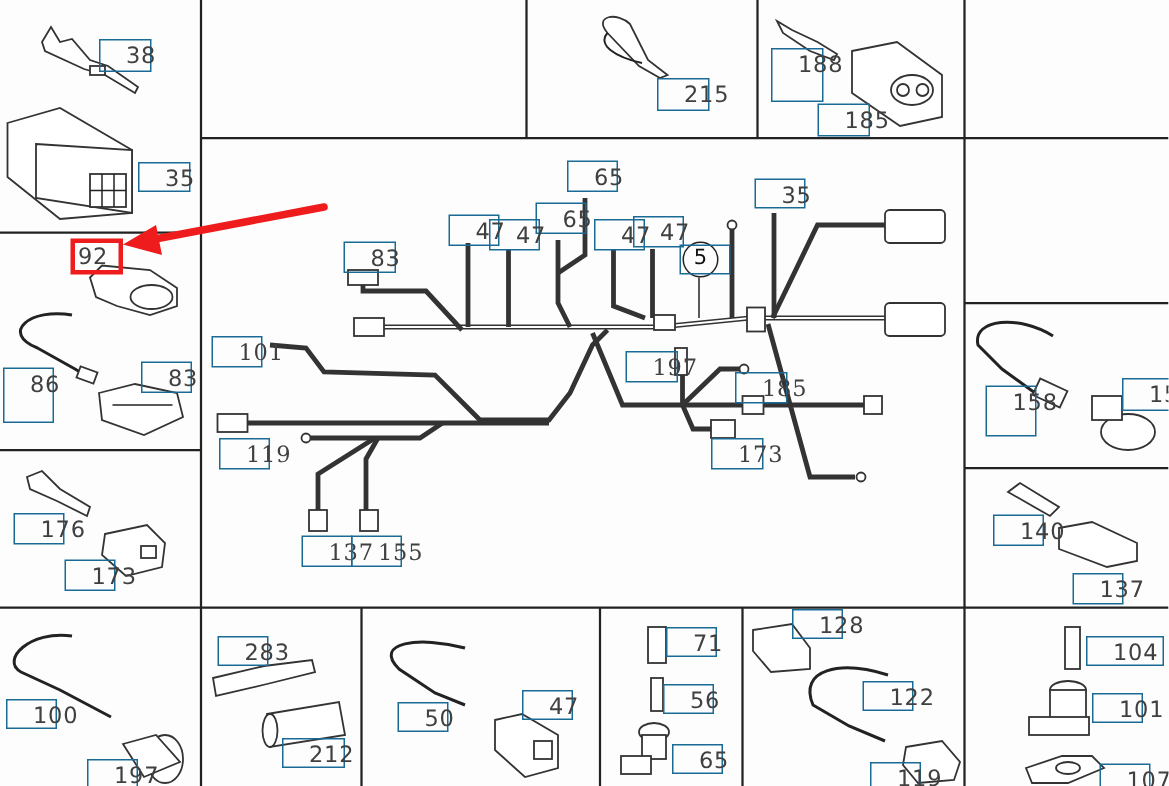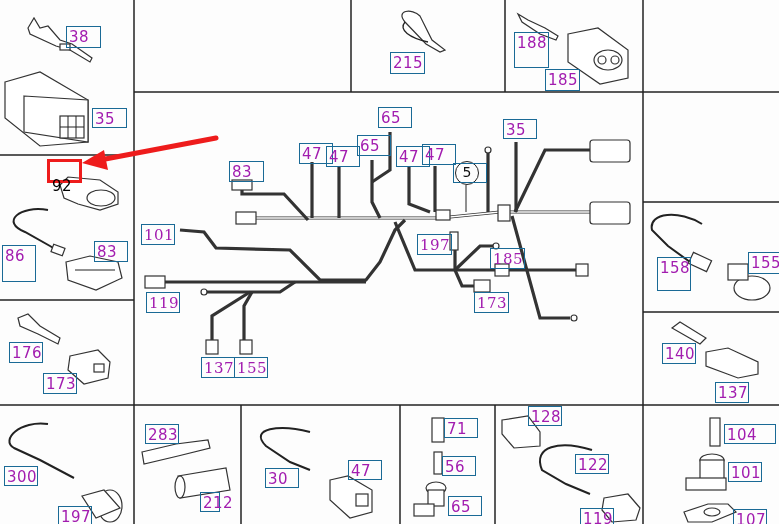--- a/index.html
+++ b/index.html
@@ -1,24 +1,24 @@
 <!DOCTYPE html>
 <html><head>
 <meta charset="utf-8">
 <style>
   html, body { margin:0; padding:0; background:#fdfdfd; }
   body { width:779px; height:524px; position:relative; overflow:hidden; font-family:"DejaVu Sans", sans-serif; }
   #stage { position:absolute; left:0; top:0; width:779px; height:524px; }
   .callout {
     position:absolute; box-sizing:border-box; border:1.5px solid #1a6a96; background:transparent;
-    font-family:"DejaVu Sans", sans-serif; font-size:15px; color:#a21caf; line-height:1;
-    padding:3px 0 0 2px; letter-spacing:0.5px; cursor:pointer;
+    font-family:"DejaVu Sans", sans-serif; font-size:15px; color:#404040; line-height:1;
+    padding:3px 0 0 17px; letter-spacing:0.5px; cursor:pointer;
   }
   .callout.serif { font-family:"DejaVu Serif", serif; }
-  .callout.highlight { border:3px solid #ee1c1c; color:#000000; padding:17px 0 0 2px; }
+  .callout.highlight { border:3px solid #ee1c1c; color:#404040; padding:2px 0 0 2px; }
   .circle-label {
     position:absolute; width:24px; height:24px; border:1.5px solid #222; border-radius:50%;
     box-sizing:border-box; font-size:14px; text-align:center; line-height:21px; color:#111;
   }
   svg .ln { stroke:#222; fill:none; }
   svg .part { stroke:#333; stroke-width:1.2; fill:#fff; }
   svg .wire { stroke:#333; stroke-width:3.2; fill:none; }
   svg .wire-in { stroke:#fff; stroke-width:1.4; fill:none; }
 </style>
 </head>
@@ -208,41 +208,41 @@
 
     <g>
       <line x1="216" y1="138" x2="100" y2="160" stroke="#ee1c1c" stroke-width="5" stroke-linecap="round"></line>
       <polygon points="82,163 104,150 108,170" fill="#ee1c1c"></polygon>
     </g>
   </svg>
 
   <div class="callout" style="left:66px;top:26px;width:35px;height:22px">38</div>
   <div class="callout" style="left:92px;top:108px;width:35px;height:20px">35</div>
 
-  <div class="callout" style="left:390px;top:52px;width:35px;height:22px">215</div>
+  <div class="callout" style="left:438px;top:52px;width:35px;height:22px">215</div>
   <div class="callout" style="left:514px;top:32px;width:35px;height:36px">188</div>
   <div class="callout" style="left:545px;top:69px;width:35px;height:22px">185</div>
 
   <div class="callout highlight" style="left:47px;top:159px;width:35px;height:24px">92</div>
   <div class="callout" style="left:2px;top:245px;width:34px;height:37px">86</div>
   <div class="callout" style="left:94px;top:241px;width:34px;height:21px">83</div>
 
   <div class="callout" style="left:9px;top:342px;width:34px;height:21px">176</div>
   <div class="callout" style="left:43px;top:373px;width:34px;height:21px">173</div>
 
   <div class="callout" style="left:657px;top:257px;width:34px;height:34px">158</div>
   <div class="callout" style="left:748px;top:252px;width:34px;height:22px">155</div>
   <div class="callout" style="left:662px;top:343px;width:34px;height:21px">140</div>
   <div class="callout" style="left:715px;top:382px;width:34px;height:21px">137</div>
 
-  <div class="callout" style="left:4px;top:466px;width:34px;height:20px">300</div>
+  <div class="callout" style="left:4px;top:466px;width:34px;height:20px">100</div>
   <div class="callout" style="left:58px;top:506px;width:34px;height:20px">197</div>
   <div class="callout" style="left:145px;top:424px;width:34px;height:20px">283</div>
-  <div class="callout" style="left:200px;top:492px;width:20px;height:20px">212</div>
-  <div class="callout" style="left:265px;top:468px;width:34px;height:20px">30</div>
+  <div class="callout" style="left:188px;top:492px;width:42px;height:20px">212</div>
+  <div class="callout" style="left:265px;top:468px;width:34px;height:20px">50</div>
   <div class="callout" style="left:348px;top:460px;width:34px;height:20px">47</div>
   <div class="callout" style="left:444px;top:418px;width:34px;height:20px">71</div>
   <div class="callout" style="left:442px;top:456px;width:34px;height:20px">56</div>
   <div class="callout" style="left:448px;top:496px;width:34px;height:20px">65</div>
   <div class="callout" style="left:528px;top:406px;width:34px;height:20px">128</div>
   <div class="callout" style="left:575px;top:454px;width:34px;height:20px">122</div>
   <div class="callout" style="left:580px;top:508px;width:34px;height:20px">119</div>
   <div class="callout" style="left:724px;top:424px;width:52px;height:20px">104</div>
   <div class="callout" style="left:728px;top:462px;width:34px;height:20px">101</div>
   <div class="callout" style="left:733px;top:509px;width:34px;height:20px">107</div>

